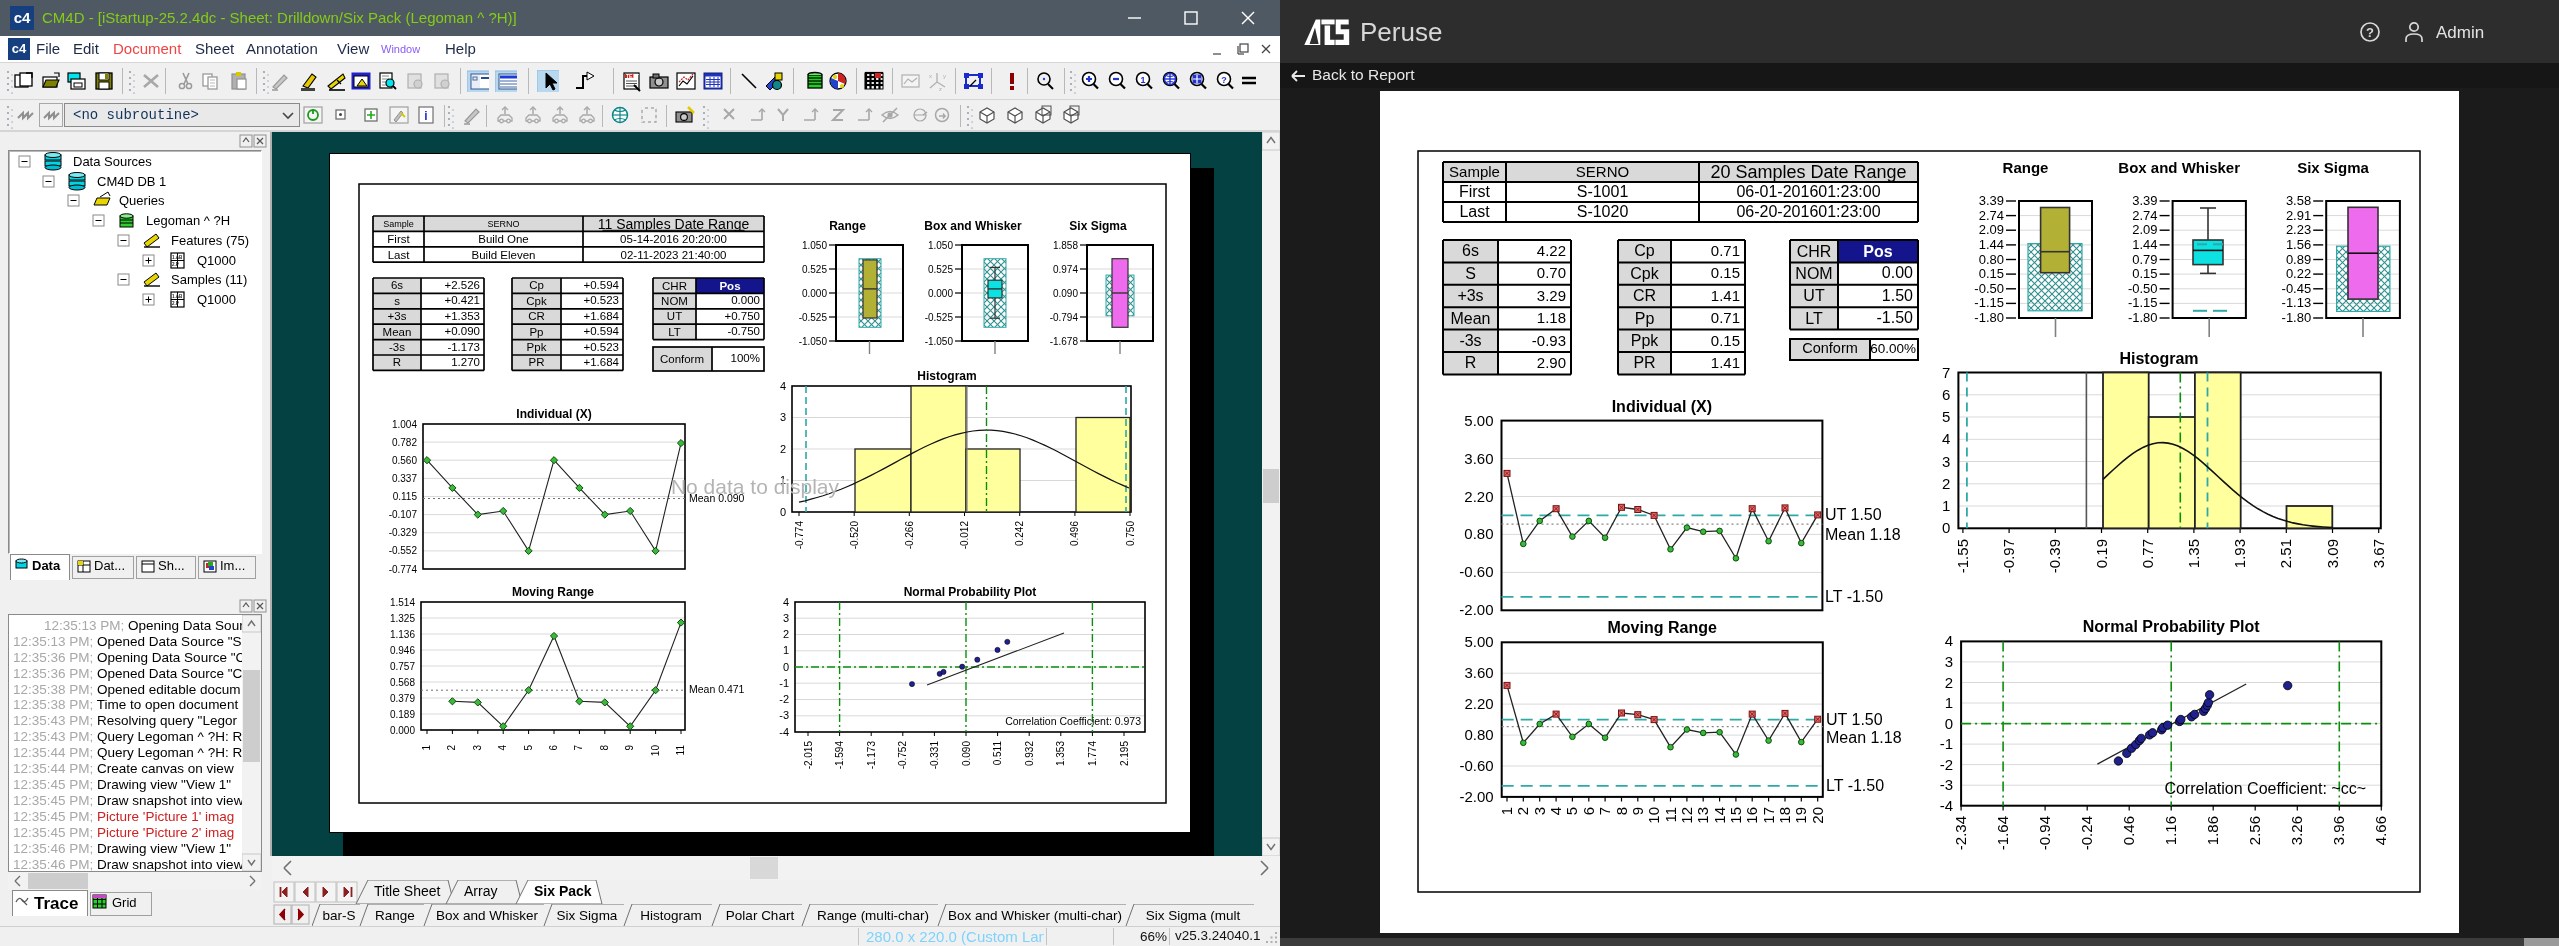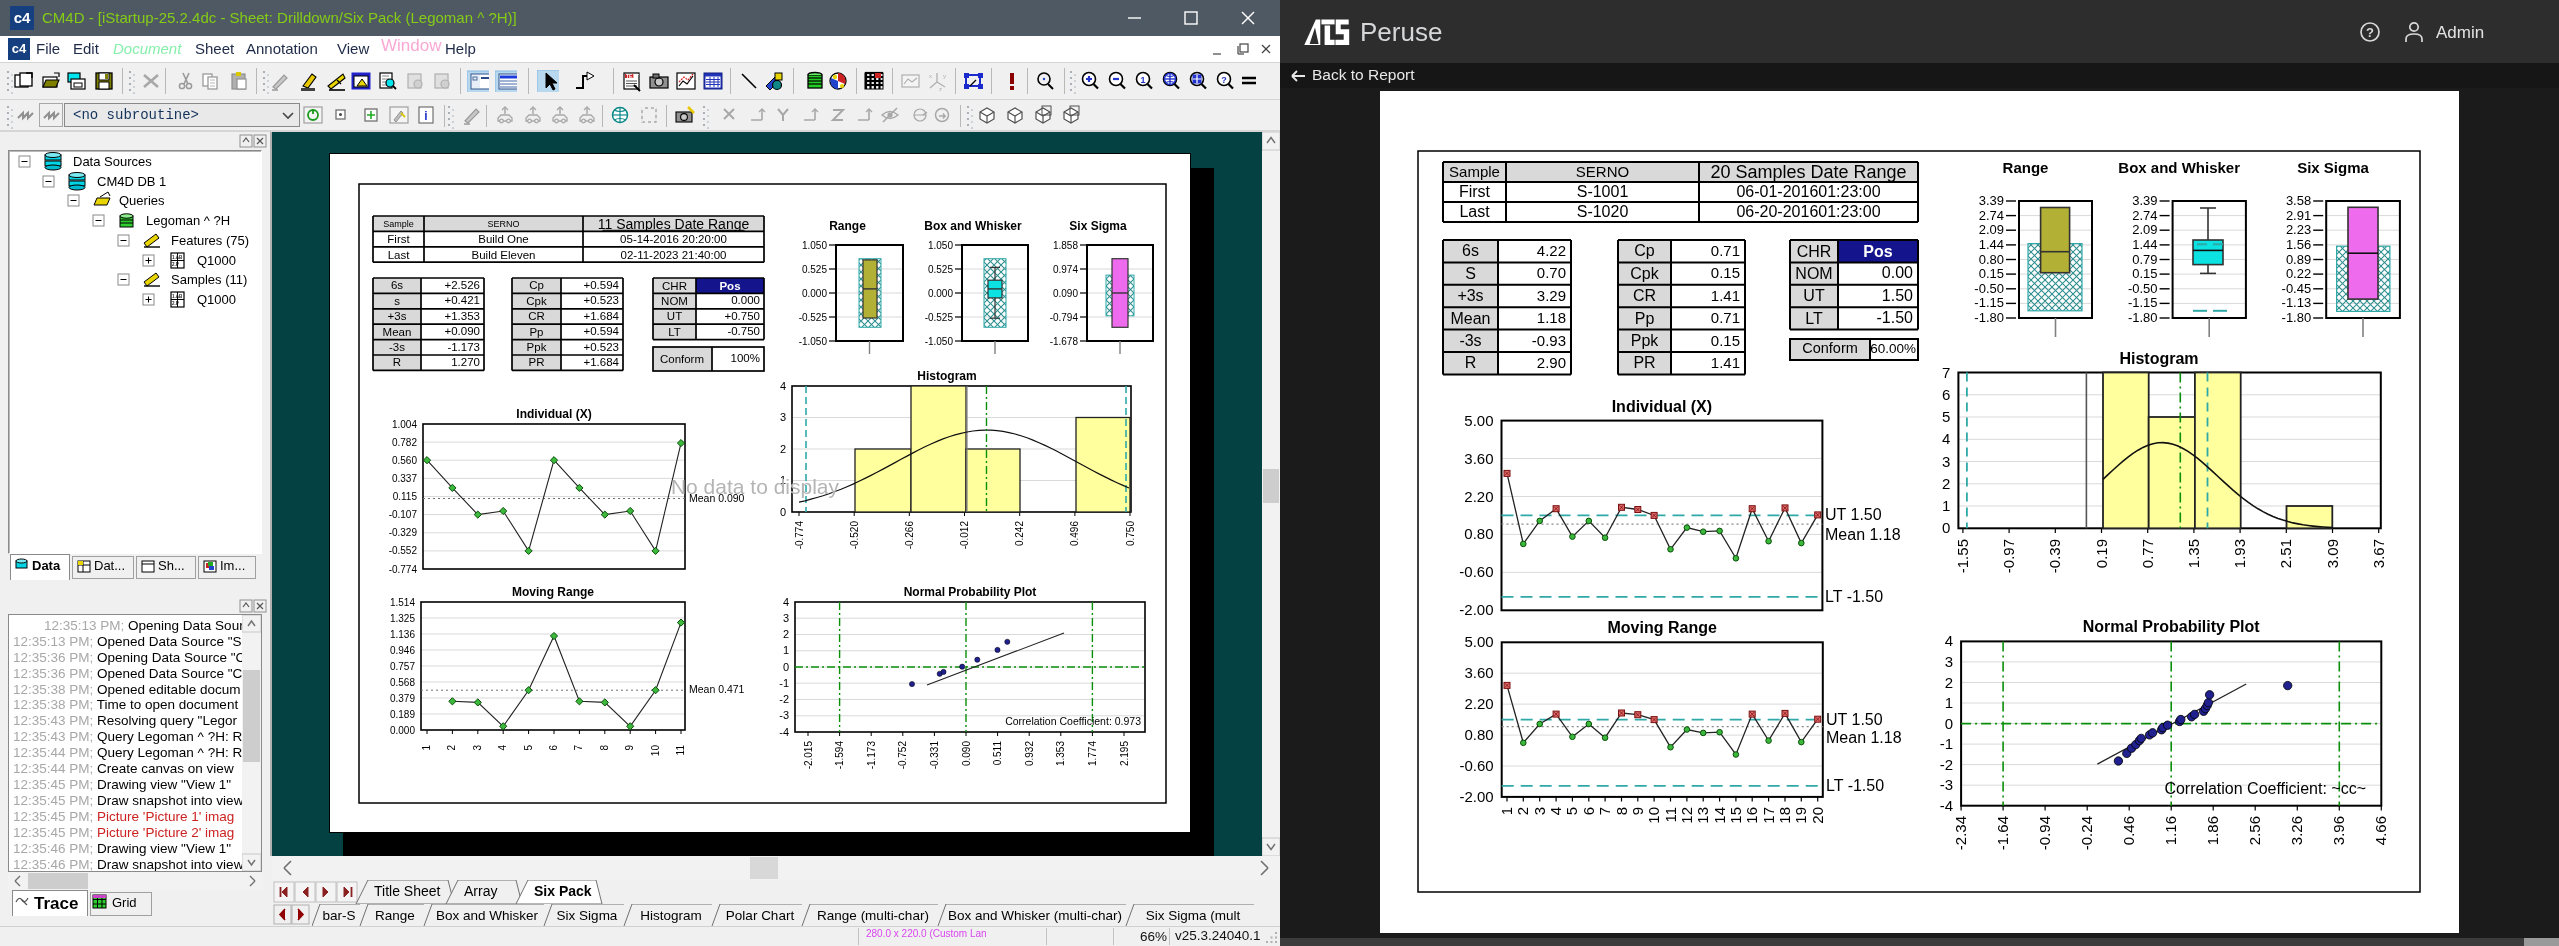--- a/index.html
+++ b/index.html
@@ -7,25 +7,25 @@
 <svg style="position:absolute;left:1100px;top:0px" width="180" height="36" viewBox="0 0 180 36">
     <line x1="28.0" y1="18.0" x2="41.0" y2="18.0" stroke="#fff" stroke-width="1.4"></line>
     <rect x="85.0" y="12.0" width="12.0" height="12.0" fill="none" stroke="#fff" stroke-width="1.4"></rect>
     <line x1="142.0" y1="12.0" x2="154.0" y2="24.0" stroke="#fff" stroke-width="1.4"></line>
     <line x1="154.0" y1="12.0" x2="142.0" y2="24.0" stroke="#fff" stroke-width="1.4"></line>
   </svg>
 <div style="position:absolute;left:0px;top:36px;width:1280px;height:27px;background:#ffffff;"></div>
 <div style="position:absolute;left:8px;top:38px;width:22px;height:22px;background:#153f7e;color:#fff;font-size:13px;font-weight:bold;text-align:center;line-height:22px;">c4</div>
 <div style="position:absolute;left:36px;top:40px;white-space:nowrap;color:#1e2a47;font-size:15px;">File</div>
 <div style="position:absolute;left:73px;top:40px;white-space:nowrap;color:#1e2a47;font-size:15px;">Edit</div>
-<div style="position:absolute;left:113px;top:40px;white-space:nowrap;color:#86efac;font-size:15px;font-style:italic;">Document</div>
+<div style="position:absolute;left:113px;top:40px;white-space:nowrap;color:#ef4444;font-size:15px;">Document</div>
 <div style="position:absolute;left:195px;top:40px;white-space:nowrap;color:#1e2a47;font-size:15px;">Sheet</div>
 <div style="position:absolute;left:246px;top:40px;white-space:nowrap;color:#1e2a47;font-size:15px;">Annotation</div>
 <div style="position:absolute;left:337px;top:40px;white-space:nowrap;color:#1e2a47;font-size:15px;">View</div>
-<div style="position:absolute;left:381px;top:36px;white-space:nowrap;color:#f9a8d4;font-size:17px;">Window</div>
+<div style="position:absolute;left:381px;top:43px;white-space:nowrap;color:#8b5cf6;font-size:11px;">Window</div>
 <div style="position:absolute;left:445px;top:40px;white-space:nowrap;color:#1e2a47;font-size:15px;">Help</div>
 <svg style="position:absolute;left:1200px;top:36px" width="80" height="27" viewBox="0 0 80 27">
     <line x1="13.0" y1="18.0" x2="21.0" y2="18.0" stroke="#444" stroke-width="1.2"></line>
     <rect x="40.0" y="8.0" width="8.0" height="8.0" fill="none" stroke="#444" stroke-width="1.2"></rect>
     <line x1="38.0" y1="10.0" x2="38.0" y2="18.0" stroke="#444" stroke-width="1.2"></line>
     <line x1="38.0" y1="18.0" x2="44.0" y2="18.0" stroke="#444" stroke-width="1.2"></line>
     <line x1="62.0" y1="9.0" x2="70.0" y2="17.0" stroke="#444" stroke-width="1.2"></line>
     <line x1="70.0" y1="9.0" x2="62.0" y2="17.0" stroke="#444" stroke-width="1.2"></line>
   </svg>
 <div style="position:absolute;left:0px;top:62px;width:1280px;height:1px;background:#d5d5d5;"></div>
@@ -1056,21 +1056,21 @@
     <text x="723.0" y="16.0" font-family="Liberation Sans,sans-serif" font-size="13.5px" text-anchor="middle" font-weight="normal" fill="#000">Box and Whisker (multi-char)</text>
     <path d="M814,22 L822,0 L942,0" stroke="#707070" stroke-width="1" fill="none"></path>
     <text x="881.0" y="16.0" font-family="Liberation Sans,sans-serif" font-size="13.5px" text-anchor="middle" font-weight="normal" fill="#000">Six Sigma (mult</text>
   </svg>
 <div style="position:absolute;left:0px;top:926px;width:1280px;height:20px;background:#f0f0f0;border-top:1px solid #d0d0d0;"></div>
 <div style="position:absolute;left:858px;top:928px;width:1px;height:17px;background:#c4c4c4;"></div>
 <div style="position:absolute;left:1046px;top:928px;width:1px;height:17px;background:#c4c4c4;"></div>
 <div style="position:absolute;left:1113px;top:928px;width:1px;height:17px;background:#c4c4c4;"></div>
 <div style="position:absolute;left:1169px;top:928px;width:1px;height:17px;background:#c4c4c4;"></div>
 <div style="position:absolute;left:866px;top:928px;width:178px;height:18px;overflow:hidden;">
-    <div style="position:absolute;left:3px;top:1px;white-space:nowrap;position:static;font-size:10px;color:#d946ef;">280.0 x  220.0  (Custom Lan</div>
+    <div style="position:absolute;left:3px;top:1px;white-space:nowrap;position:static;font-size:15px;color:#7dd3fc;">280.0 x  220.0  (Custom Lan</div>
   </div>
 <div style="position:absolute;left:1052px;top:928px;width:59px;height:18px;overflow:hidden;margin-top:32px;">
     <div style="position:absolute;left:6px;top:1px;white-space:nowrap;position:static;font-size:13.5px;color:#111;">-150.9,    75</div>
   </div>
 <div style="position:absolute;left:1140px;top:929px;white-space:nowrap;font-size:13.5px;color:#111;">66%</div>
 <div style="position:absolute;left:1175px;top:928px;width:100px;height:18px;overflow:hidden;">
     <div style="position:absolute;left:2px;top:1px;white-space:nowrap;position:static;font-size:13.5px;color:#111;">v25.3.24040.1</div>
   </div>
 <svg style="position:absolute;left:1264px;top:930px" width="16" height="16" viewBox="0 0 16 16">
     <rect x="2.0" y="11.0" width="2.0" height="2.0" fill="#b0b0b0"></rect>

